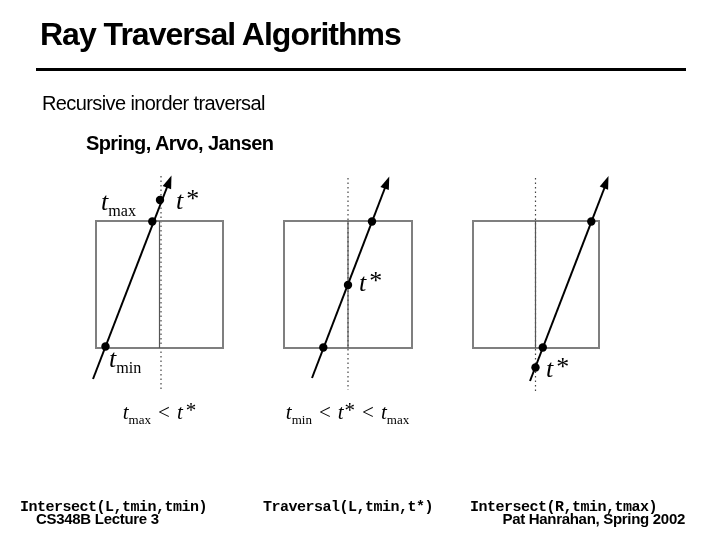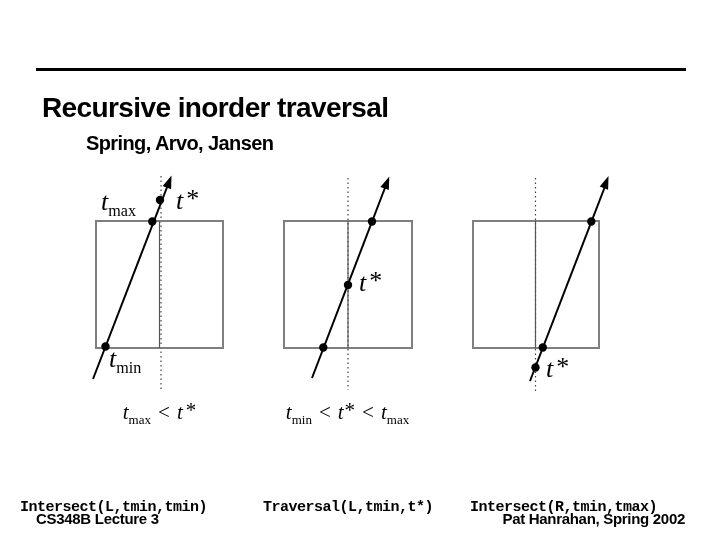--- a/index.html
+++ b/index.html
@@ -11,21 +11,21 @@
   .title{
     position:absolute;left:40px;top:16px;
     font-size:32px;font-weight:bold;letter-spacing:-1px;
     white-space:nowrap;
   }
   .title-rule{
     position:absolute;left:36px;top:68px;width:650px;height:3px;background:#000;
   }
   .subtitle{
     position:absolute;left:42px;top:92px;
-    font-size:28px;font-weight:bold;letter-spacing:-0.6px;white-space:nowrap;
+    font-size:20px;font-weight:normal;letter-spacing:-0.6px;white-space:nowrap;
   }
   .credit{
     position:absolute;left:86px;top:132px;
     font-size:20px;font-weight:bold;letter-spacing:-0.6px;white-space:nowrap;
   }
   svg.geom{position:absolute;left:0;top:0;width:720px;height:540px;}
 
   .mlabel{
     position:absolute;
     font-family:"Liberation Serif",serif;
@@ -55,20 +55,21 @@
     font-size:15px;font-weight:bold;letter-spacing:-0.3px;white-space:nowrap;
   }
   .footer.left{left:36px;}
   .footer.right{right:35px;text-align:right;}
 </style>
 </head>
 <body>
 
 <div class="slide">
 
+  <div class="title">Ray Traversal Algorithms</div>
   <div class="title-rule"></div>
   <div class="subtitle">Recursive inorder traversal</div>
   <div class="credit">Spring, Arvo, Jansen</div>
 
   <svg class="geom" viewBox="0 0 720 540">
 
     <g>
       <line x1="161" y1="176" x2="161" y2="392" stroke="#444" stroke-width="1.2" stroke-dasharray="1.5 3"></line>
       <rect x="96" y="221" width="127" height="127" fill="none" stroke="#7f7f7f" stroke-width="2"></rect>
       <line x1="159.5" y1="221" x2="159.5" y2="348" stroke="#555" stroke-width="1.2"></line>

